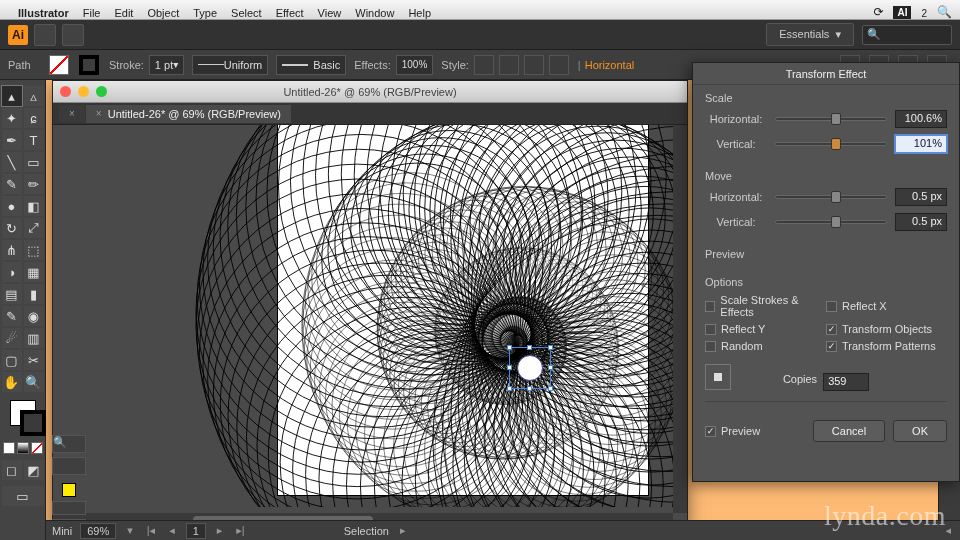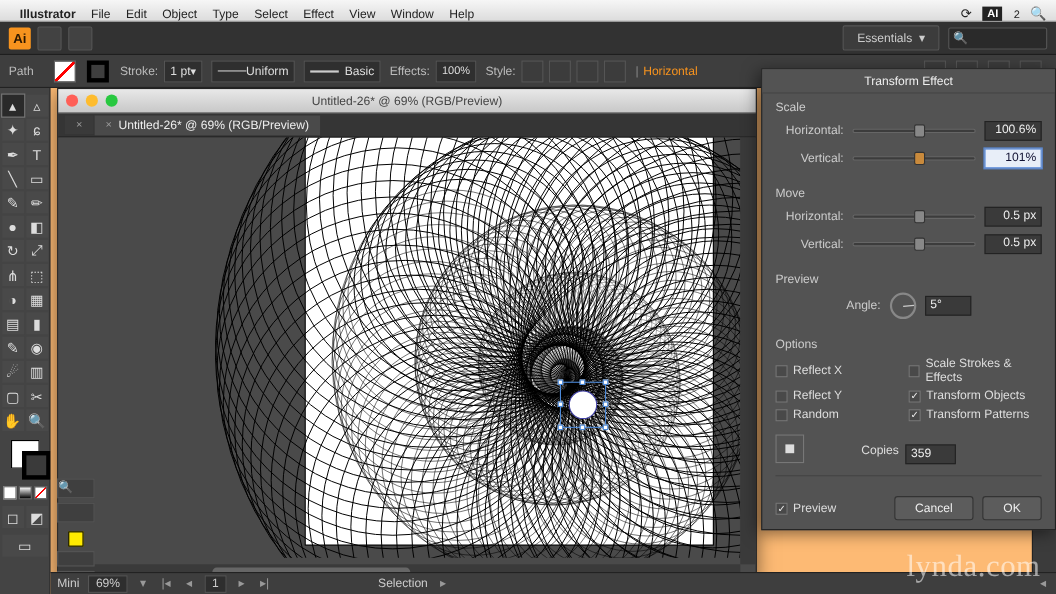--- a/index.html
+++ b/index.html
@@ -57,21 +57,21 @@
 #rightcol{width:22px;background:#3b3b3b;border-left:1px solid #222;display:flex;flex-direction:column;align-items:center;padding-top:8px;gap:10px}
 #rightcol .ric{width:16px;height:16px;background:#555;border:1px solid #666}
 #swatchpal{position:absolute;left:660px;top:82px;width:32px;background:#4b4b4b;border:1px solid #222;padding:3px;display:flex;flex-direction:column;gap:3px}
 .palrow{display:flex;gap:3px}
 .palc{width:11px;height:11px;border:1px solid #333}
 #tdialog{position:absolute;right:0;top:62px;width:268px;height:420px;background:#535353;border:1px solid #222;box-shadow:-3px 3px 14px rgba(0,0,0,.5);color:#ddd;font-size:11px}
 #tdialog .dtitle{height:22px;display:flex;align-items:center;justify-content:center;background:#535353;border-bottom:1px solid #444;color:#eee}
 .dsec{padding:7px 12px 3px}
 .dsecname{color:#ccc;margin-bottom:6px}
 .drow{display:flex;align-items:center;margin-bottom:7px}
-.drow .dlbl{width:62px;text-align:right;margin-right:8px;color:#ccc}
+.drow .dlbl{width:62px;text-align:center;margin-right:8px;color:#ccc}
 .drow .slider{flex:1;height:4px;background:#3c3c3c;border:1px solid #666;position:relative;margin-right:8px;border-radius:2px}
 .drow .slider .knob{position:absolute;top:-5px;width:10px;height:12px;background:#888;border:1px solid #333;border-radius:2px}
 .drow .val{width:52px;height:18px;background:#3a3a3a;border:1px solid #222;text-align:right;padding:1px 4px;color:#eee}
 .drow .val.active{background:#e8eef8;color:#113;border:1px solid #5a8ad8;outline:1px solid #5a8ad8}
 .anglew{width:24px;height:24px;border-radius:50%;border:2px solid #888;margin-right:8px;position:relative}
 .anglew .hand{position:absolute;left:50%;top:50%;width:10px;height:1px;background:#ccc;transform-origin:0 0;transform:rotate(-5deg)}
 .opts{display:flex;flex-wrap:wrap;padding:0 12px}
 .optcol{width:50%;margin-bottom:5px;display:flex;align-items:center;gap:5px}
 .chk{width:11px;height:11px;border:1px solid #777;background:#494949;display:flex;align-items:center;justify-content:center;color:#eee;font-size:9px}
 .copies-row{display:flex;justify-content:center;gap:6px;margin-top:10px}
@@ -707,39 +707,32 @@
     <div class="drow">
       <div class="dlbl">Vertical:</div>
       <div class="slider">
           <div class="knob" style="left:50%"></div>
         </div>
       <div class="val">0.5 px</div>
     </div>
   </div>
   <div class="dsec">
     <div class="dsecname">Preview</div>
-    <div class="drow" style="justify-content:center">
-      <div class="dlbl" style="width:auto">Angle:</div>
-      <div class="anglew">
-          <div class="hand"></div>
-        </div>
-      <div class="val" style="width:42px;text-align:left">5°</div>
-    </div>
   </div>
   <div class="dsec" style="padding-bottom:0">
     <div class="dsecname">Options</div>
   </div>
   <div class="opts">
     <div class="optcol">
         <div class="chk"></div>
-        <span>Reflect X</span>
+        <span>Scale Strokes &amp; Effects</span>
       </div>
     <div class="optcol">
         <div class="chk"></div>
-        <span>Scale Strokes &amp; Effects</span>
+        <span>Reflect X</span>
       </div>
     <div class="optcol">
         <div class="chk"></div>
         <span>Reflect Y</span>
       </div>
     <div class="optcol">
         <div class="chk">✓</div>
         <span>Transform Objects</span>
       </div>
     <div class="optcol">

